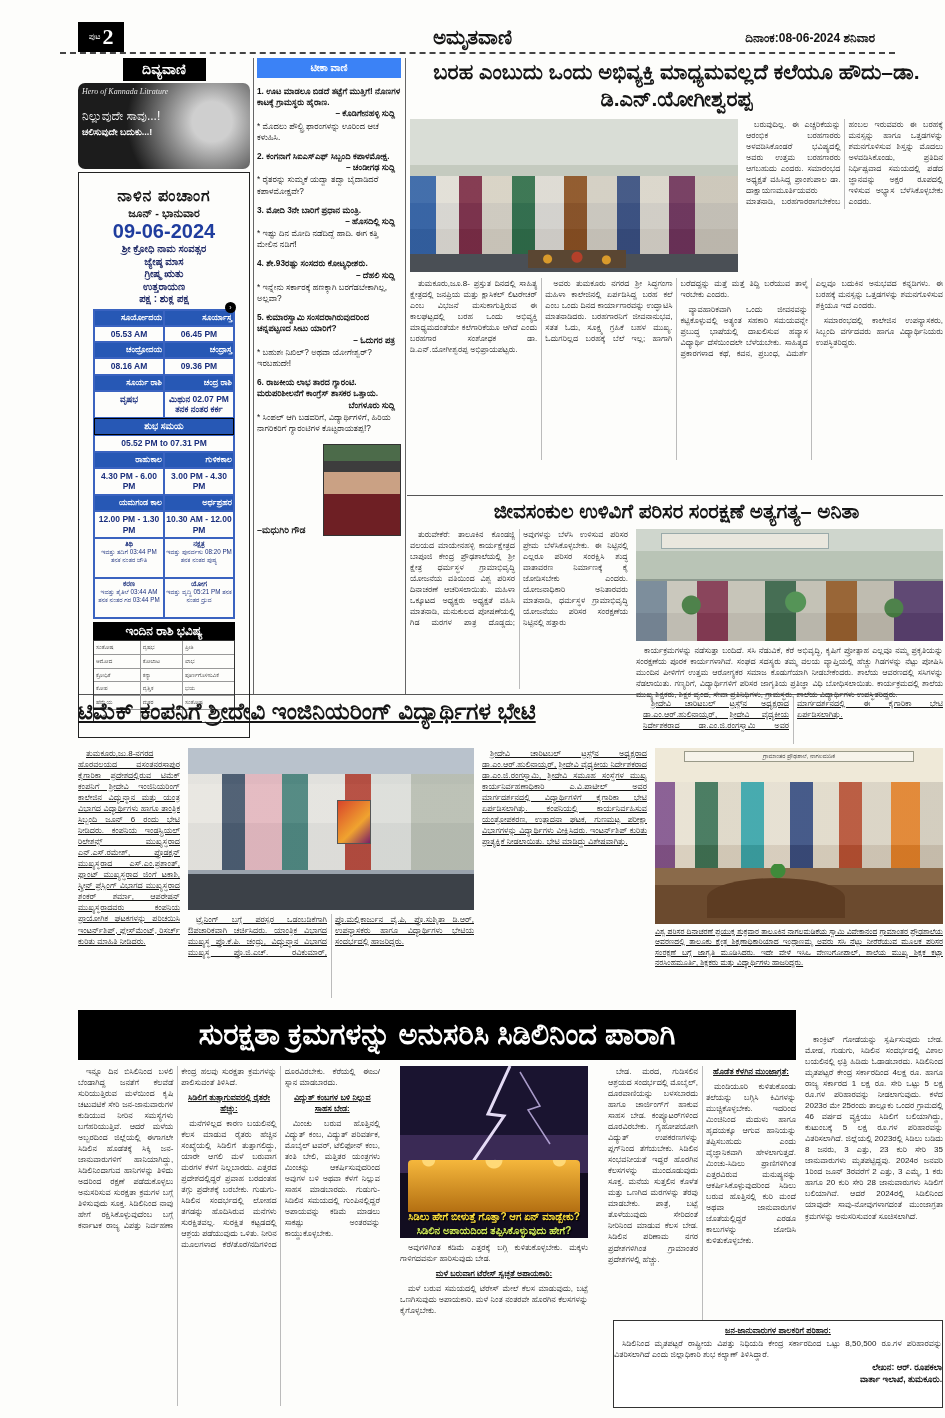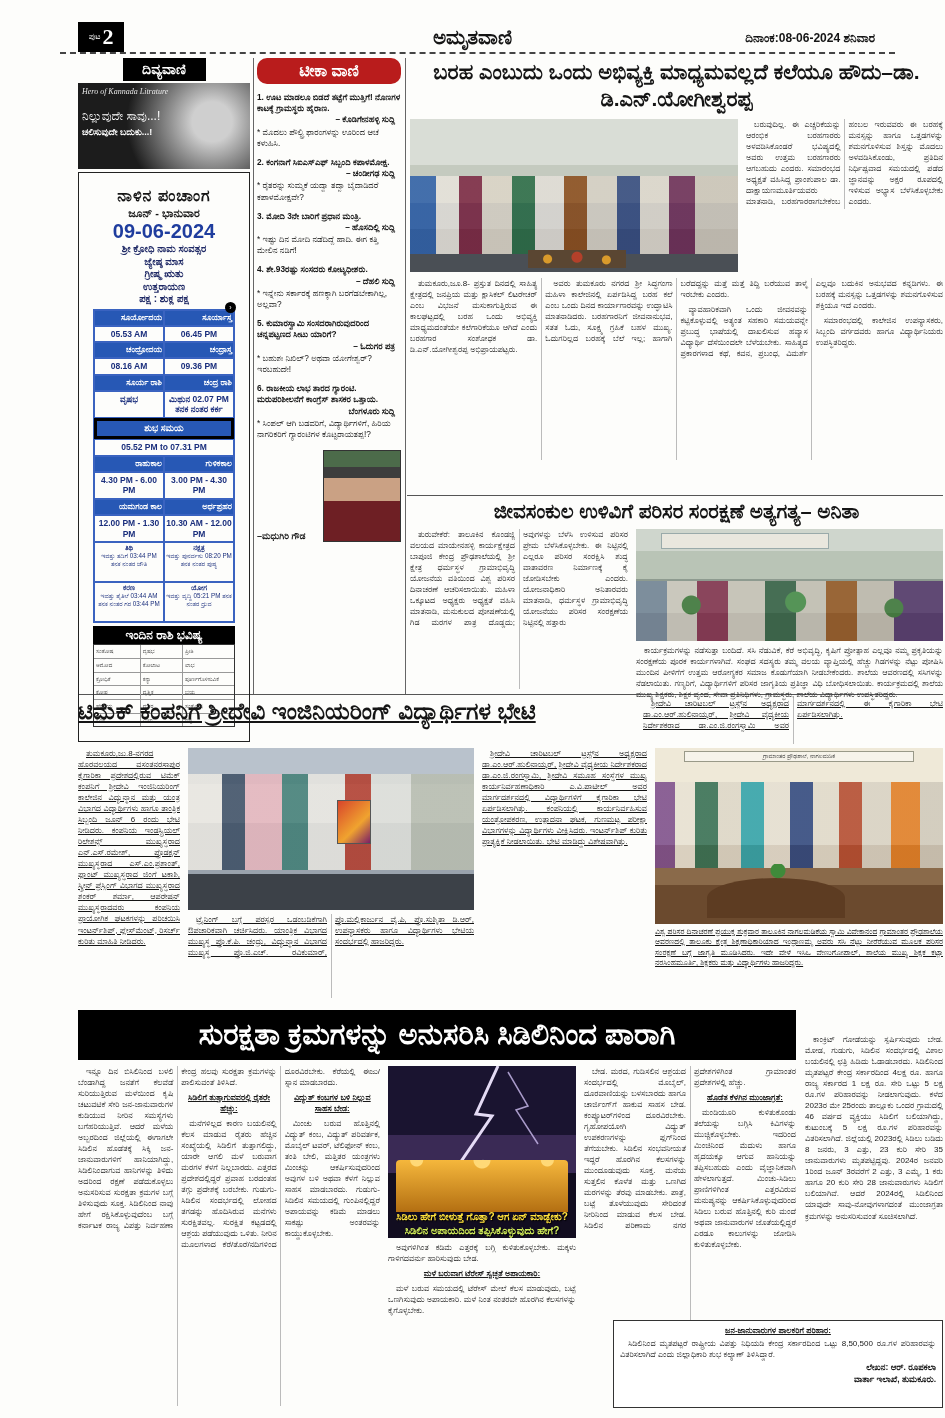--- a/index.html
+++ b/index.html
@@ -14,53 +14,53 @@
   .masthead{position:absolute;left:0;top:26px;width:100%;text-align:center;font-size:20px;font-weight:bold;}
   .dateline{position:absolute;right:70px;top:31px;font-size:12px;font-weight:bold;}
   .hrule-dash{position:absolute;left:60px;top:52px;width:835px;border-top:2px dashed #444;}
   .vrule{position:absolute;top:58px;height:636px;border-left:1px solid #666;}
   .hline{position:absolute;border-top:1px solid #555;}
   
   .sidebar{position:absolute;left:78px;top:58px;width:172px;}
   .dv-title{width:83px;margin:0 auto;background:#000;color:#fff;text-align:center;
             font-size:14px;font-weight:bold;padding:3px 0;}
   .dv-photo{position:relative;width:172px;height:86px;background:
-     radial-gradient(circle at 78% 45%,#cfcfcf 0 14%,#8f8f8f 30%,#1c1c1c 60%),#0a0a0a;margin-top:2px;}
+     radial-gradient(circle at 78% 45%,#cfcfcf 0 14%,#8f8f8f 30%,#1c1c1c 60%),#0a0a0a;margin-top:2px;border-radius:7px;}
   .dv-en{position:absolute;left:4px;top:4px;color:#e8e8e8;font-size:8px;font-style:italic;
          font-family:"Liberation Serif",serif;}
   .dv-l1{position:absolute;left:4px;top:26px;color:#fff;font-size:12px;font-weight:normal;}
   .dv-l2{position:absolute;left:4px;top:44px;color:#fff;font-size:9px;font-weight:bold;}
   .panch{border:1px solid #222;margin-top:3px;padding:14px;}
   .panch-title{text-align:center;font-size:16px;font-weight:bold;letter-spacing:1px;}
   .panch-day{text-align:center;font-size:11px;font-weight:bold;margin-top:2px;}
   .panch-date{text-align:center;font-size:20px;font-weight:bold;color:#1f3d9e;}
   .panch-line{text-align:center;font-size:10px;font-weight:bold;color:#202a66;line-height:1.25;}
   .ptab{border:1px solid #3a63c0;margin-top:3px;position:relative;}
   .prow{display:grid;grid-template-columns:1fr 1fr;}
   .ph{background:#2758b5;color:#fff;font-weight:bold;font-size:8px;text-align:right;padding:2px 1px;
       border:1px solid #3a63c0;}
   .ph1{background:#2758b5;color:#fff;font-weight:bold;font-size:9px;text-align:center;padding:2px 0;
-       border:3px solid #000000;}
+       border:1px solid #000000;}
   .pv{color:#1b2f7d;font-weight:bold;font-size:8.5px;text-align:center;padding:2px 1px;border:1px solid #3a63c0;
       line-height:1.25;}
   .mini-circle{position:absolute;right:-2px;top:-8px;width:11px;height:11px;border-radius:50%;background:#000;
       color:#fff;font-size:7px;display:flex;align-items:center;justify-content:center;}
   .pdet{display:grid;grid-template-columns:1fr 1fr;}
   .pcell{border:1px solid #3a63c0;padding:1px;min-height:40px;}
   .pcell .t{font-size:7px;font-weight:bold;text-align:center;color:#1b2f7d;}
   .pcell .x{font-size:6.3px;text-align:center;color:#1b2f7d;line-height:1.3;}
   .rashi-hd{background:#000;color:#fff;text-align:center;font-size:12px;font-weight:bold;padding:2px 0;margin-top:3px;}
   .rtab{border:1px solid #333;}
   .rrow{display:grid;grid-template-columns:1.1fr 1fr 1.2fr;border-bottom:1px solid #999;}
   .rrow:last-child{border-bottom:none;}
   .rcell{font-size:5.6px;color:#333;padding:3px 2px;border-right:1px solid #999;line-height:1.2;}
   .rcell:last-child{border-right:none;}
   
   .teeka{position:absolute;left:257px;top:58px;width:144px;}
-  .tk-title{background:#b91c1c;color:#fff;text-align:center;font-size:16px;font-weight:bold;padding:4px 0;border-radius:10px;}
+  .tk-title{background:#3b82f6;color:#fff;text-align:center;font-size:10px;font-weight:bold;padding:4px 0;}
   .tk-item{margin-top:8px;font-size:8.3px;line-height:1.35;}
   .tk-item .tx{font-weight:bold;}
   .tk-item .src{text-align:right;font-weight:bold;padding-right:6px;}
   .tk-item .cm{margin-top:1px;}
   .tk-bottom{display:flex;justify-content:space-between;align-items:flex-end;margin-top:10px;}
   .tk-sign{font-size:9px;font-weight:bold;}
   .tk-photo{width:78px;height:92px;border:1px solid #333;background:
      linear-gradient(180deg,#4c6b4a 0 18%,#3d3d3d 18% 30%,#caa184 30% 55%,#6e1f24 55% 100%);}
   
   .jtext{font-size:8px;line-height:1.38;text-align:justify;color:#1a1a1a;}
@@ -133,41 +133,41 @@
   .a3-mound{position:absolute;left:18%;bottom:6px;width:48%;height:40px;border-radius:50% 50% 0 0;
      background:#5d3c22;}
   .a3-sapling{position:absolute;left:40%;bottom:38px;width:16px;height:22px;background:
      radial-gradient(circle at 50% 30%,#3f8a3a 0 7px,transparent 8px);}
   .a3-cap{margin-top:3px;font-size:7.6px;line-height:1.35;text-align:justify;height:66px;overflow:hidden;}
   
   .a4{position:absolute;left:78px;top:1010px;width:865px;height:402px;}
   .a4-banner{width:718px;height:50px;background:#000;color:#fff;display:flex;align-items:center;
      justify-content:center;font-size:29px;font-weight:bold;white-space:nowrap;overflow:hidden;}
   .a4-z4{position:absolute;right:0;top:24px;width:138px;height:292px;overflow:hidden;}
-  .a4-body{display:flex;gap:8px;margin-top:6px;width:718px;}
+  .a4-body{display:flex;gap:20px;margin-top:6px;width:718px;}
   .a4-z1{width:302px;flex:none;height:340px;overflow:hidden;}
   .a4-z1 .mc{column-count:3;height:340px;}
   .a4-z2{width:188px;flex:none;}
   .a4-photo{position:relative;width:100%;height:172px;background:
      linear-gradient(180deg,#1a1430 0 40%,#3a2a55 40% 62%,#120d20 62% 100%);overflow:hidden;}
   .a4-palace{position:absolute;left:4%;bottom:26px;width:92%;height:52px;background:
      radial-gradient(circle at 12% 0%,#ffd977 0 6px,transparent 7px),
      radial-gradient(circle at 50% 0%,#ffd977 0 8px,transparent 9px),
      radial-gradient(circle at 88% 0%,#ffd977 0 6px,transparent 7px),
      linear-gradient(180deg,#f5b73c,#b36f12);border-radius:4px 4px 0 0;}
   .a4-bolt{position:absolute;left:0;top:0;width:100%;height:100%;}
   .a4-ol1{position:absolute;left:0;bottom:15px;width:100%;text-align:center;color:#ffe23c;font-size:10px;
      font-weight:bold;text-shadow:1px 1px 1px #000;}
   .a4-ol2{position:absolute;left:0;bottom:1px;width:100%;text-align:center;color:#d4f05a;font-size:10px;
      font-weight:bold;text-shadow:1px 1px 1px #000;}
   .a4-z2-text{margin-top:4px;height:168px;overflow:hidden;}
   .a4-z3{flex:1;height:340px;overflow:hidden;}
   .a4-z3 .mc{column-count:2;height:340px;}
   .a4-credit{position:absolute;right:0;bottom:4px;width:330px;height:88px;background:#fff;
-     border:1px solid #333;padding:4px 6px;overflow:hidden;}
+     border:1px solid #333;padding:4px 0;overflow:hidden;}
   .a4-credit .jtext p{margin-bottom:2px;}
   .credit-line{text-align:right;font-weight:bold;font-size:8.5px;line-height:1.4;}
 </style>
 </head>
 <body>
 
 <div class="page" data-interactable="false">
 
   <div class="pagenum" data-interactable="false">
     <span class="pn-word" data-interactable="false">ಪುಟ</span>

